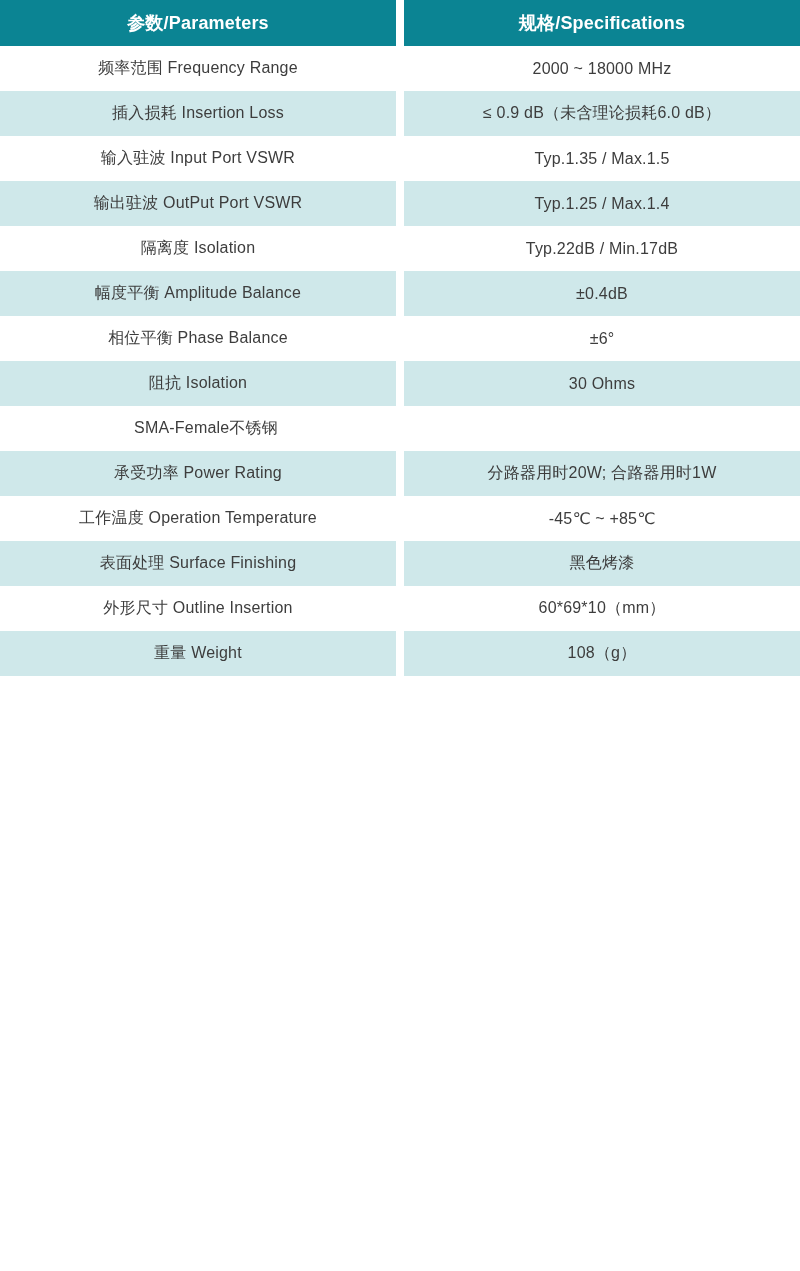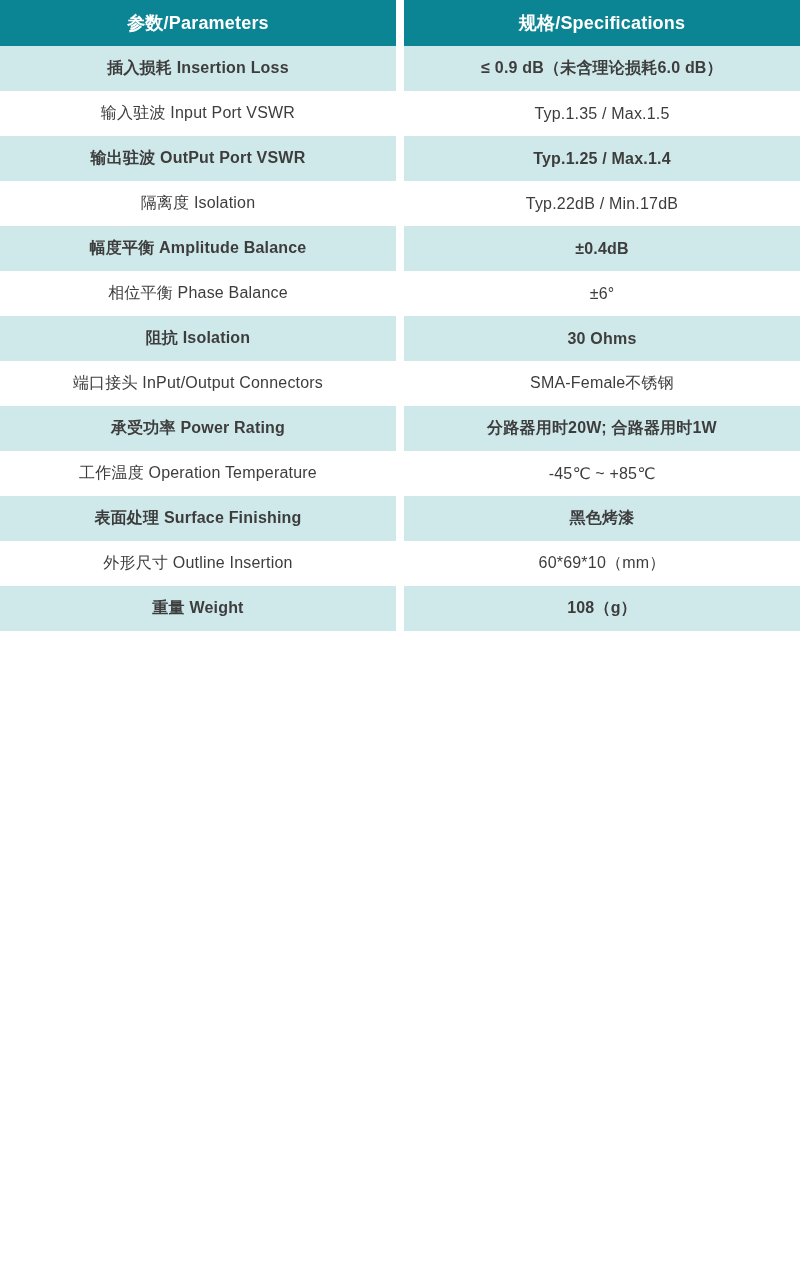--- a/index.html
+++ b/index.html
@@ -43,34 +43,38 @@
     flex: 0 0 8px;
   }
   .header-row .cell {
     background: #0b8493;
     color: #ffffff;
     font-size: 18px;
     font-weight: bold;
   }
   .row.alt .cell {
     background: #cfe8ea;
-    font-weight: bold;
   }
 </style>
 </head>
 <body>
 
 <div class="page">
   <div class="spec-table">
     <div class="row header-row">
       <div class="cell">参数/Parameters</div>
       <div class="gutter"></div>
       <div class="cell">规格/Specifications</div>
     </div>
     <div>
+        <div class="row">
+          <div class="cell">频率范围 Frequency Range</div>
+          <div class="gutter"></div>
+          <div class="cell">2000 ~ 18000 MHz</div>
+        </div>
         <div class="row alt">
           <div class="cell">插入损耗 Insertion Loss</div>
           <div class="gutter"></div>
           <div class="cell">≤ 0.9 dB（未含理论损耗6.0 dB）</div>
         </div>
         <div class="row">
           <div class="cell">输入驻波 Input Port VSWR</div>
           <div class="gutter"></div>
           <div class="cell">Typ.1.35 / Max.1.5</div>
         </div>
@@ -93,21 +97,20 @@
           <div class="cell">相位平衡 Phase Balance</div>
           <div class="gutter"></div>
           <div class="cell">±6°</div>
         </div>
         <div class="row alt">
           <div class="cell">阻抗 Isolation</div>
           <div class="gutter"></div>
           <div class="cell">30 Ohms</div>
         </div>
         <div class="row">
-          <div class="cell">端口接头 InPut/Output Connectors</div>
           <div class="gutter"></div>
           <div class="cell">SMA-Female不锈钢</div>
         </div>
         <div class="row alt">
           <div class="cell">承受功率 Power Rating</div>
           <div class="gutter"></div>
           <div class="cell">分路器用时20W; 合路器用时1W</div>
         </div>
         <div class="row">
           <div class="cell">工作温度 Operation Temperature</div>

